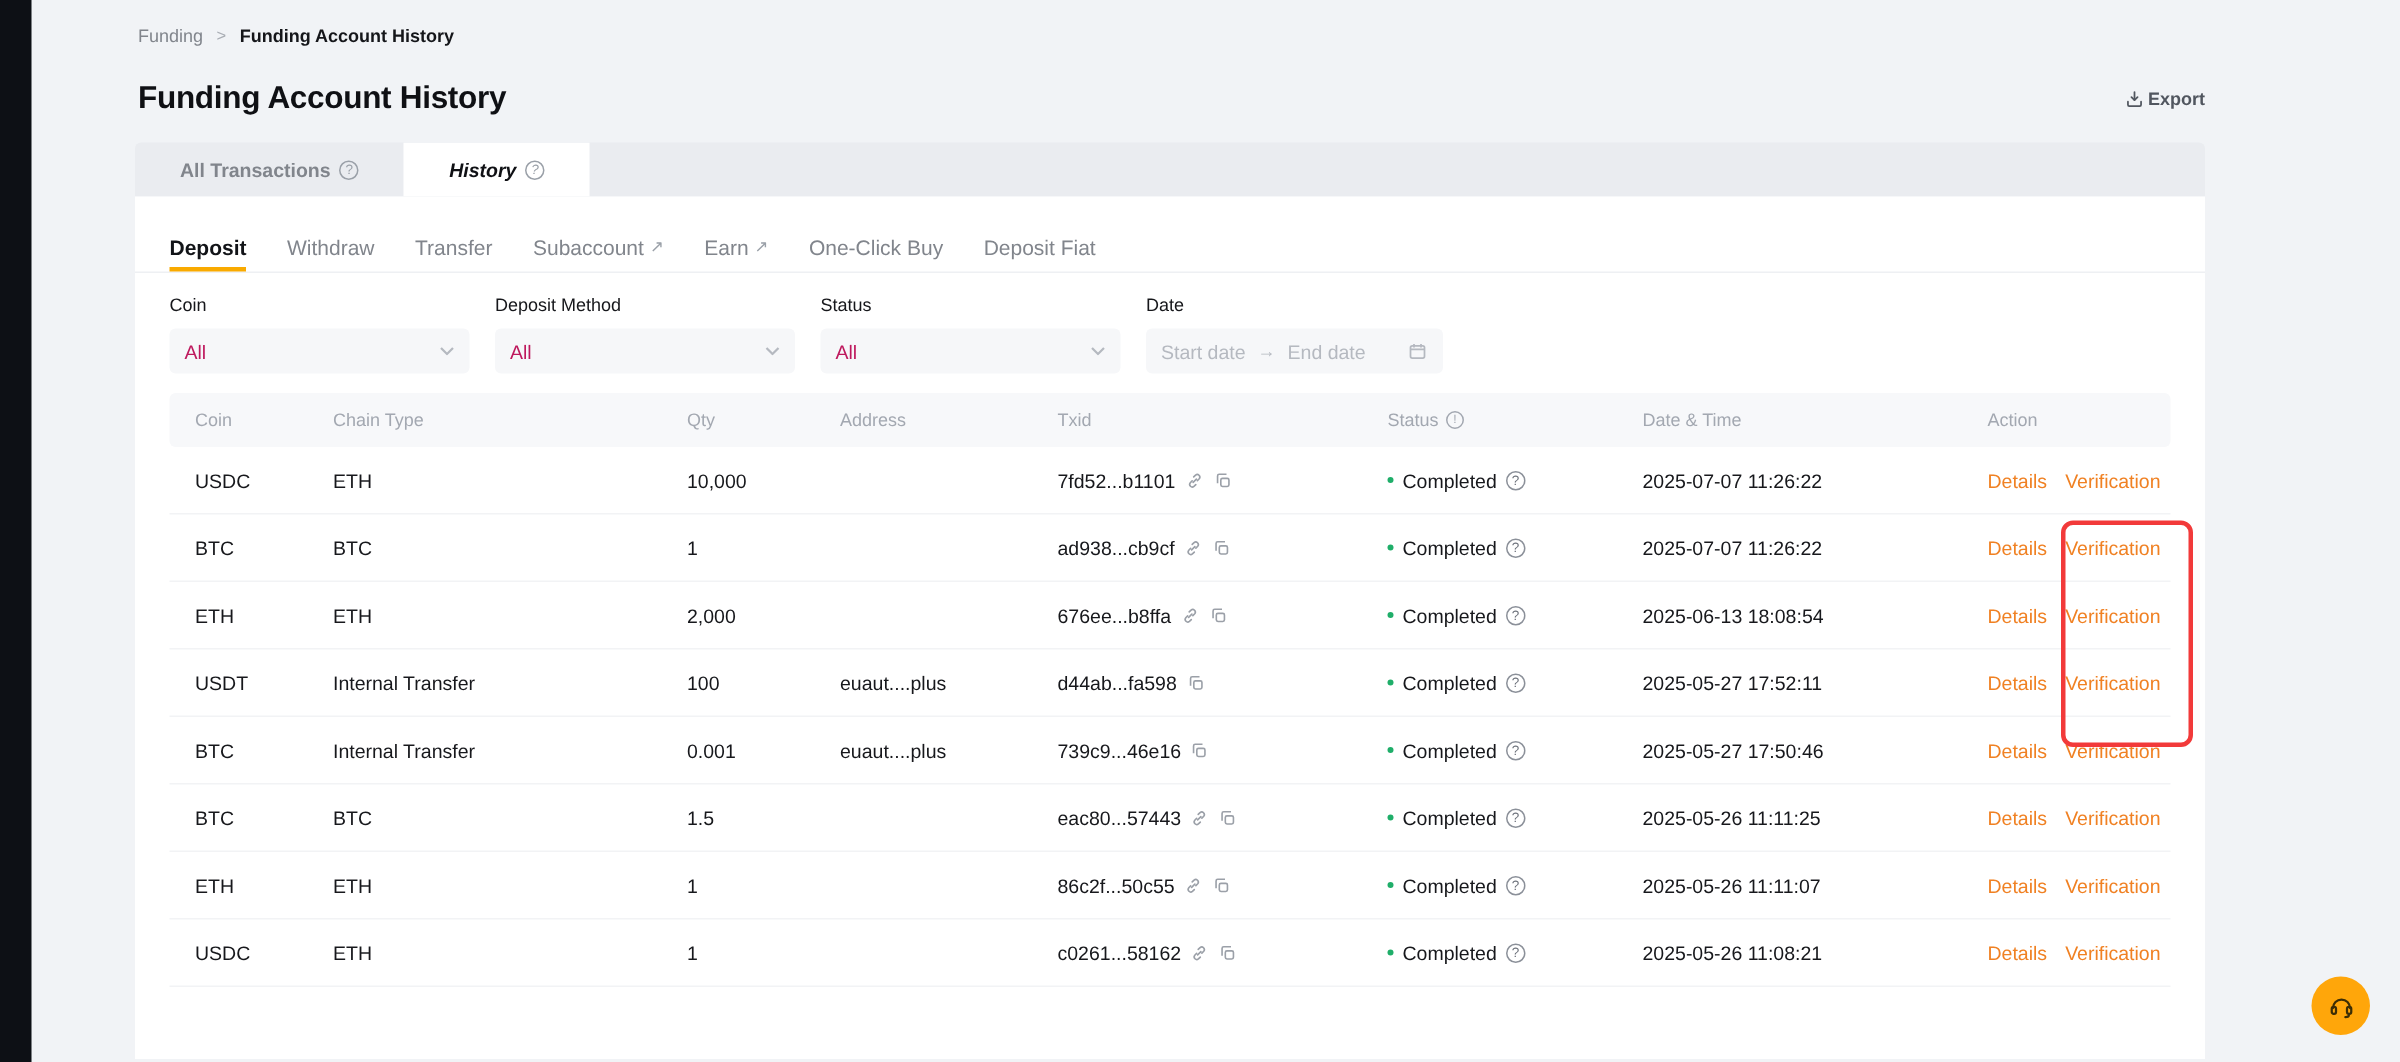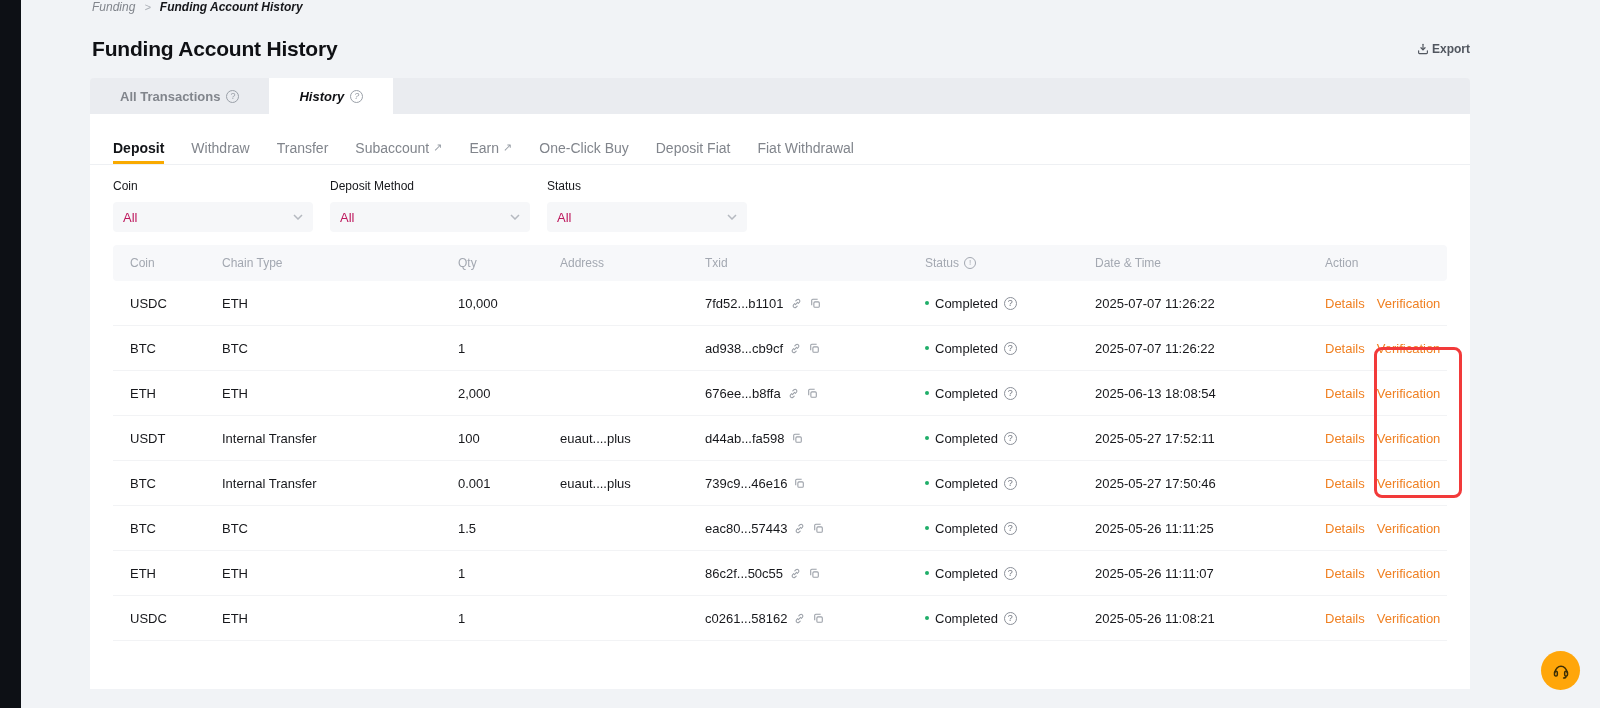--- a/index.html
+++ b/index.html
@@ -6,21 +6,21 @@
   html,body { margin:0; padding:0; }
   body {
     width:1600px; height:708px; position:relative; overflow:hidden;
     background:#f1f3f6; font-family:"Liberation Sans", sans-serif;
     -webkit-font-smoothing:antialiased;
   }
   .side-strip { position:absolute; left:0; top:0; width:21px; height:708px; background:#0d1015; }
   .page { position:absolute; left:90px; top:0; width:1380px; }
 
   
-  .breadcrumb { display:flex; align-items:center; gap:9px; font-size:12px; padding-left:2px;font-style:italic; }
+  .breadcrumb { padding-top:17px; display:flex; align-items:center; gap:9px; font-size:12px; padding-left:2px; }
   .crumb-gray { color:#81858c; cursor:pointer; }
   .crumb-sep { color:#a9adb4; font-size:11px; }
   .crumb-dark { color:#15161a; font-weight:600; }
 
   
   .title-row { margin-top:20px; height:29px; display:flex; justify-content:space-between; align-items:center; padding-left:2px; }
   .page-title { margin:0; font-size:21px; font-weight:700; color:#0f1014; letter-spacing:-0.2px; }
   .export-btn { display:flex; align-items:center; gap:2px; font-size:12px; font-weight:600; color:#51565f; cursor:pointer; }
 
   
@@ -158,24 +158,20 @@
           <span class="ext-arrow">↗</span>
         </div>
         <div class="subtab">
           <span>One-Click Buy</span>
 
         </div>
         <div class="subtab">
           <span>Deposit Fiat</span>
 
         </div>
-        <div class="subtab">
-          <span>Fiat Withdrawal</span>
-
-        </div>
       </div>
 
     <div class="filters">
       <div>
         <div class="filter-label">Coin</div>
         <div class="selectbox">
           <span>All</span>
           <span class="chev">
             <svg width="10" height="6" viewBox="0 0 10 6" fill="none">
                 <path d="M1 1l4 4 4-4" stroke="#b5b9c0" stroke-width="1.5"></path>
@@ -198,20 +194,34 @@
         <div class="filter-label">Status</div>
         <div class="selectbox">
           <span>All</span>
           <span class="chev">
             <svg width="10" height="6" viewBox="0 0 10 6" fill="none">
                 <path d="M1 1l4 4 4-4" stroke="#b5b9c0" stroke-width="1.5"></path>
               </svg>
           </span>
         </div>
       </div>
+      <div>
+        <div class="filter-label">Date</div>
+        <div class="datebox">
+          <span>Start date</span>
+          <span class="dr-arrow">→</span>
+          <span>End date</span>
+          <span class="cal">
+            <svg width="14" height="14" viewBox="0 0 24 24" fill="none" stroke="#b5b9c0" stroke-width="2">
+              <rect x="4" y="6" width="16" height="14" rx="2"></rect>
+                <path d="M4 10h16M8 4v4M16 4v4"></path>
+            </svg>
+          </span>
+        </div>
+      </div>
     </div>
 
 
     <div class="table">
       <div class="thead">
         <div class="th">Coin</div>
         <div class="th">Chain Type</div>
         <div class="th">Qty</div>
         <div class="th">Address</div>
         <div class="th">Txid</div>

